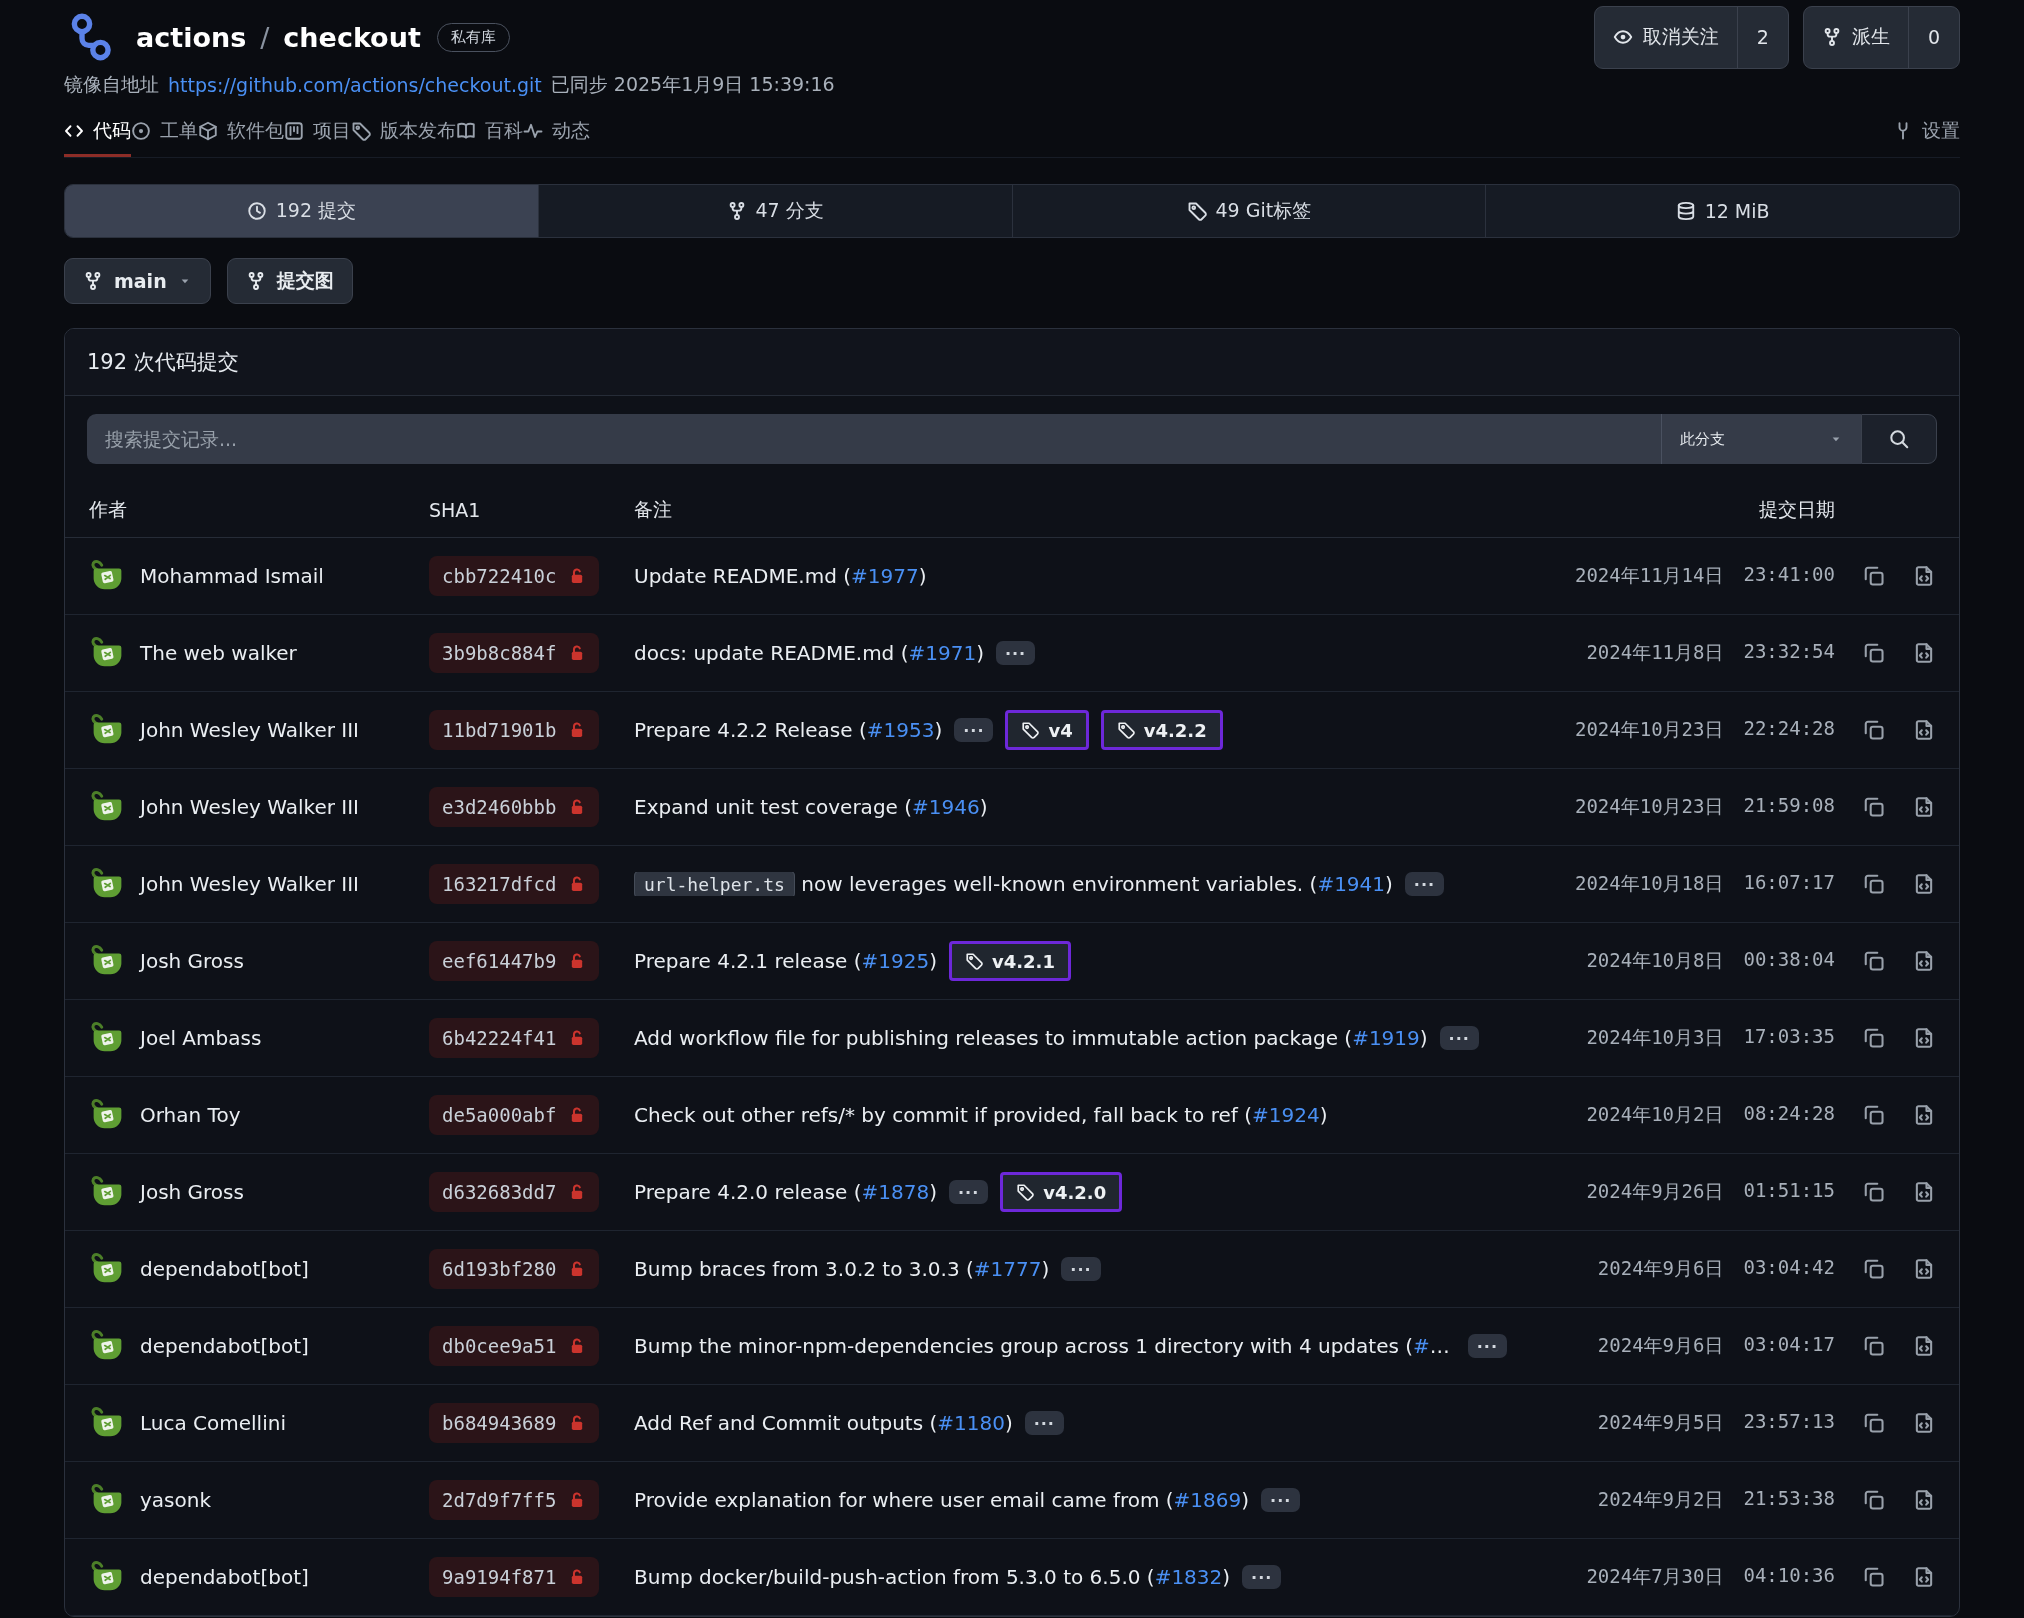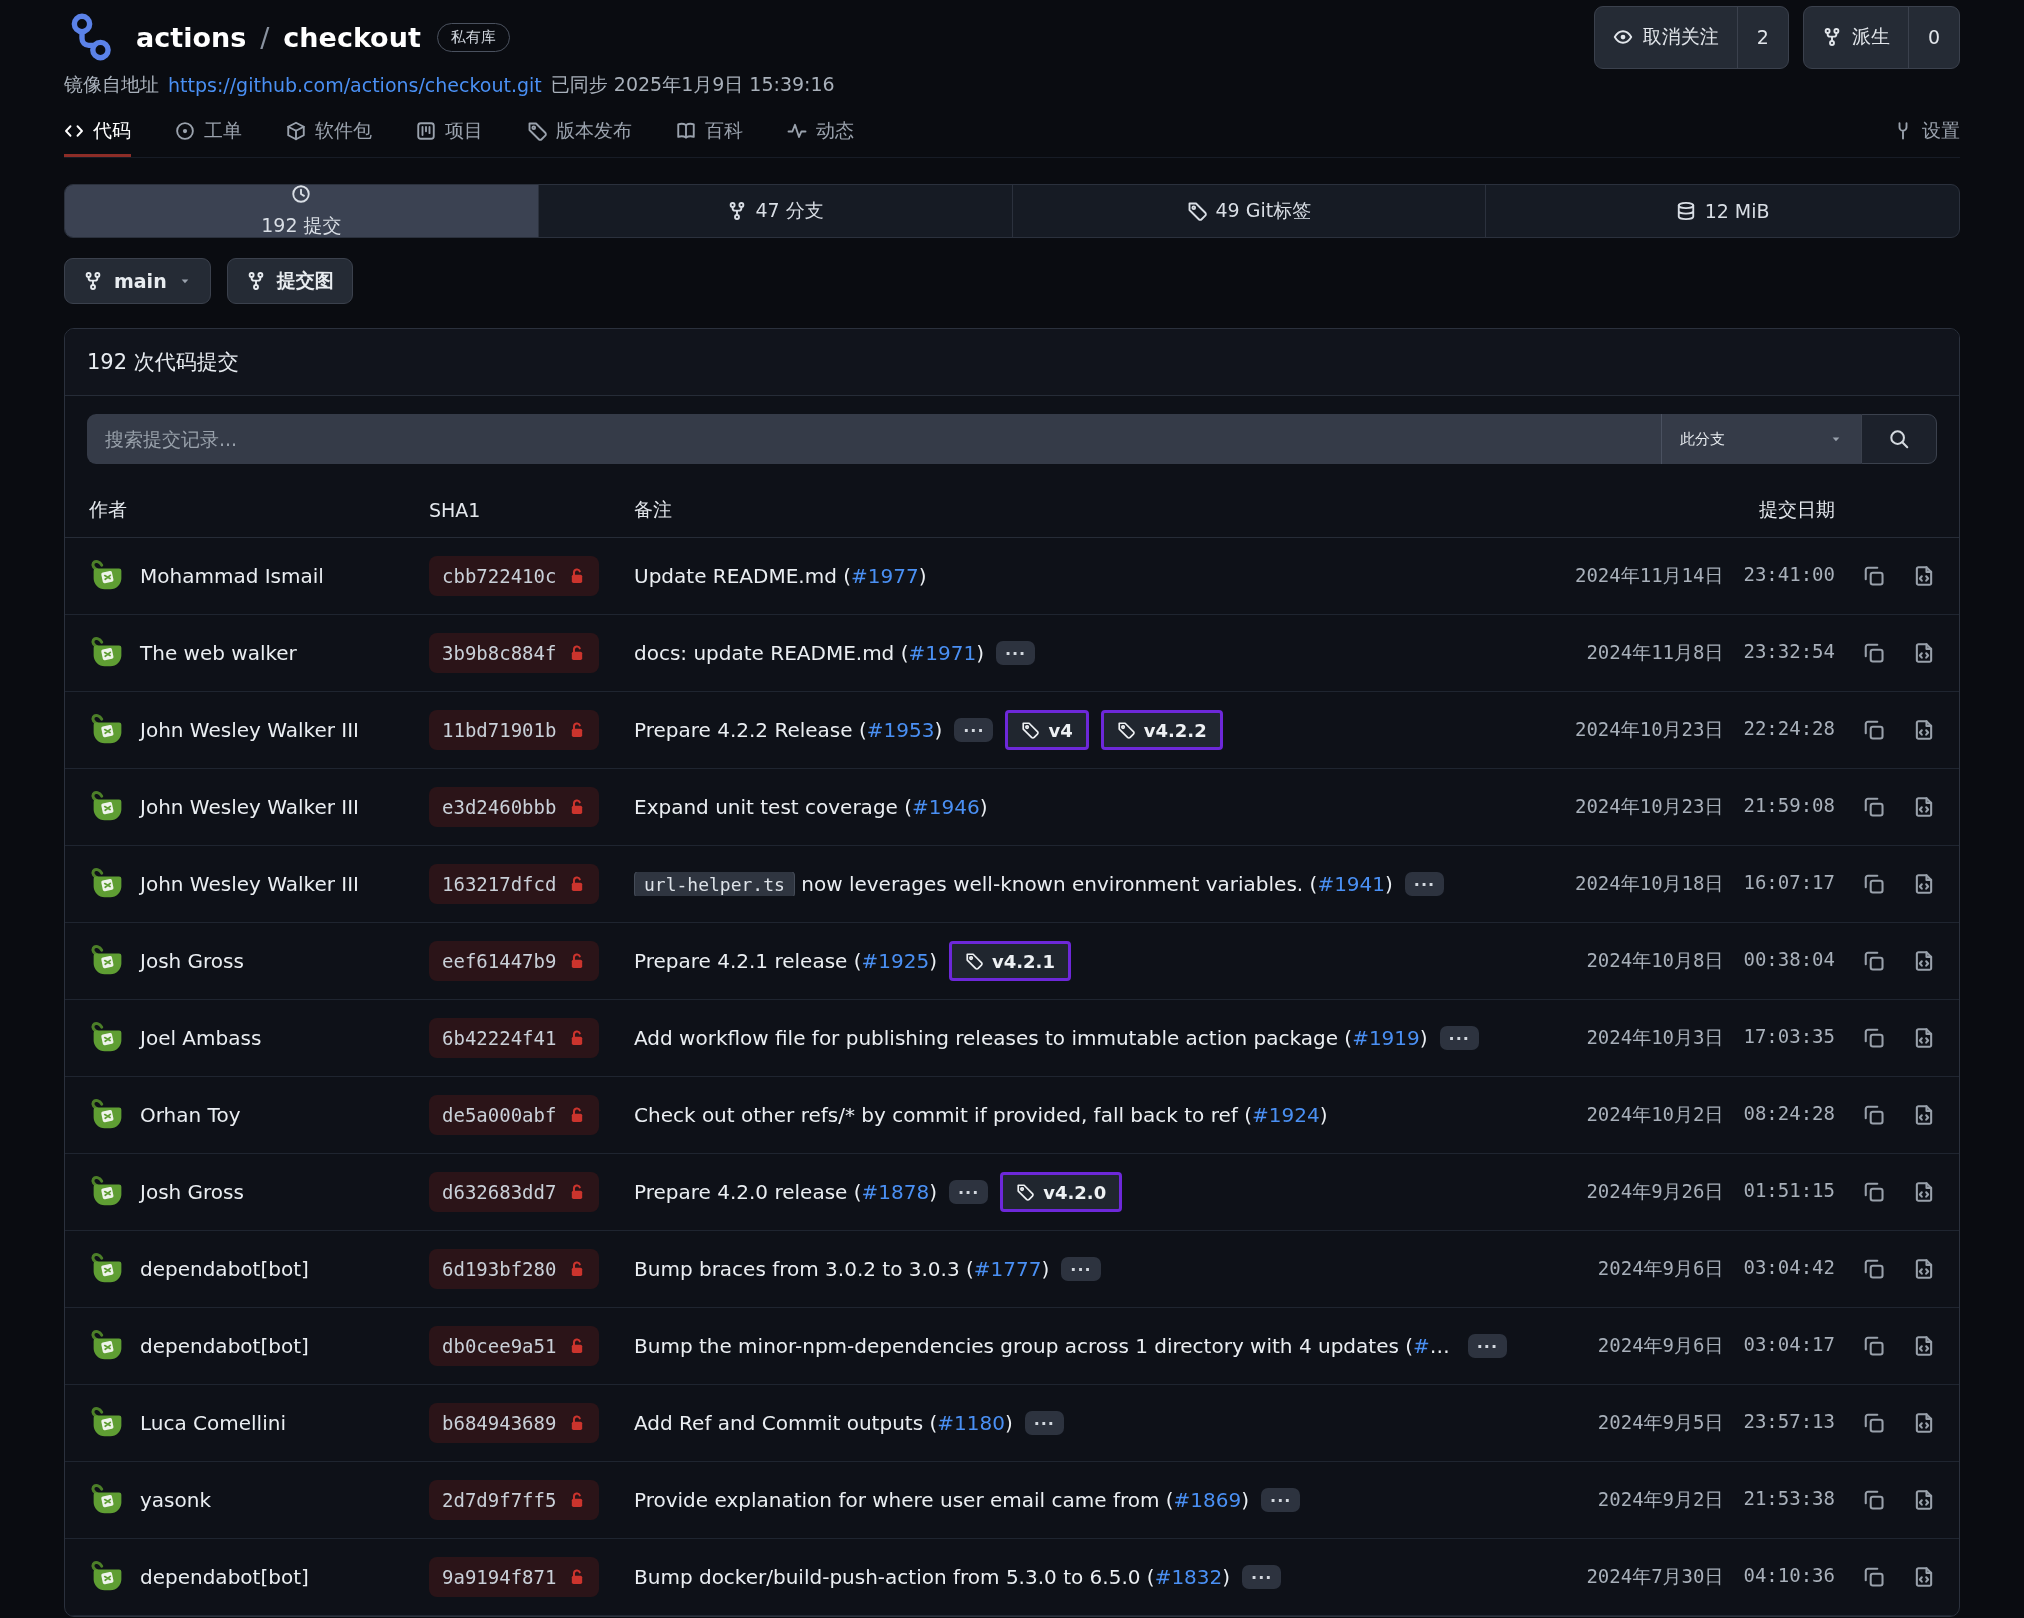--- a/index.html
+++ b/index.html
@@ -23,30 +23,30 @@
   .top-actions { margin-left:auto; display:flex; gap:14px; }
   .act-btn { display:flex; align-items:stretch; height:63px; background:#252b35; border:1px solid #3b414d; border-radius:9px; font-size:19px; color:#e2e6eb; overflow:hidden; cursor:pointer; }
   .act-main { display:flex; align-items:center; gap:10px; padding:0 18px; }
   .act-count { border-left:1px solid #3b414d; padding:0 19px; display:flex; align-items:center; }
 
   .mirror-row { margin-top:10px; font-size:19px; color:#a9b1bb; display:flex; gap:9px; align-items:center; }
   .mirror-row a { color:#4a90f4; text-decoration:none; }
 
   
   .nav { display:flex; align-items:stretch; margin-top:10px; height:50px; border-bottom:1px solid #171c26; }
-  .nav-tabs { display:flex; gap:44px; }
+  .nav-tabs { display:flex; }
   .nav-item { display:flex; align-items:center; gap:9px; font-size:19px; color:#9aa2ad; border-bottom:3px solid transparent; cursor:pointer; }
   .nav-item.active { color:#ffffff; border-bottom-color:#8d2d27; }
   .nav-settings { margin-left:auto; }
 
   
   .stats { margin-top:26px; display:flex; height:54px; border:1px solid #2b313d; border-radius:9px; background:#161b24; overflow:hidden; }
   .stat { flex:1; display:flex; align-items:center; justify-content:center; gap:9px; font-size:19px; color:#d9dee5; border-right:1px solid #2b313d; cursor:pointer; }
   .stat:last-child { border-right:none; }
-  .stat.active { background:#3b4252;flex-direction:column; }
+  .stat.active { background:#3b4252; }
 
   
   .toolbar { margin-top:20px; display:flex; gap:16px; }
   .tool-btn { display:flex; align-items:center; gap:11px; height:46px; padding:0 18px; background:#252b35; border:1px solid #3b414d; border-radius:9px; font-size:19px; font-weight:700; color:#e8ecf0; cursor:pointer; }
 
   
   .panel { margin-top:24px; border:1px solid #2b313d; border-radius:10px; background:#0e1118; overflow:hidden; }
   .panel-title { padding:19px 22px; font-size:21px; color:#e8ecf1; border-bottom:1px solid #262c37; background:#11141c; }
   .search-row { padding:18px 22px; }
   .search-box { display:flex; height:50px; }

